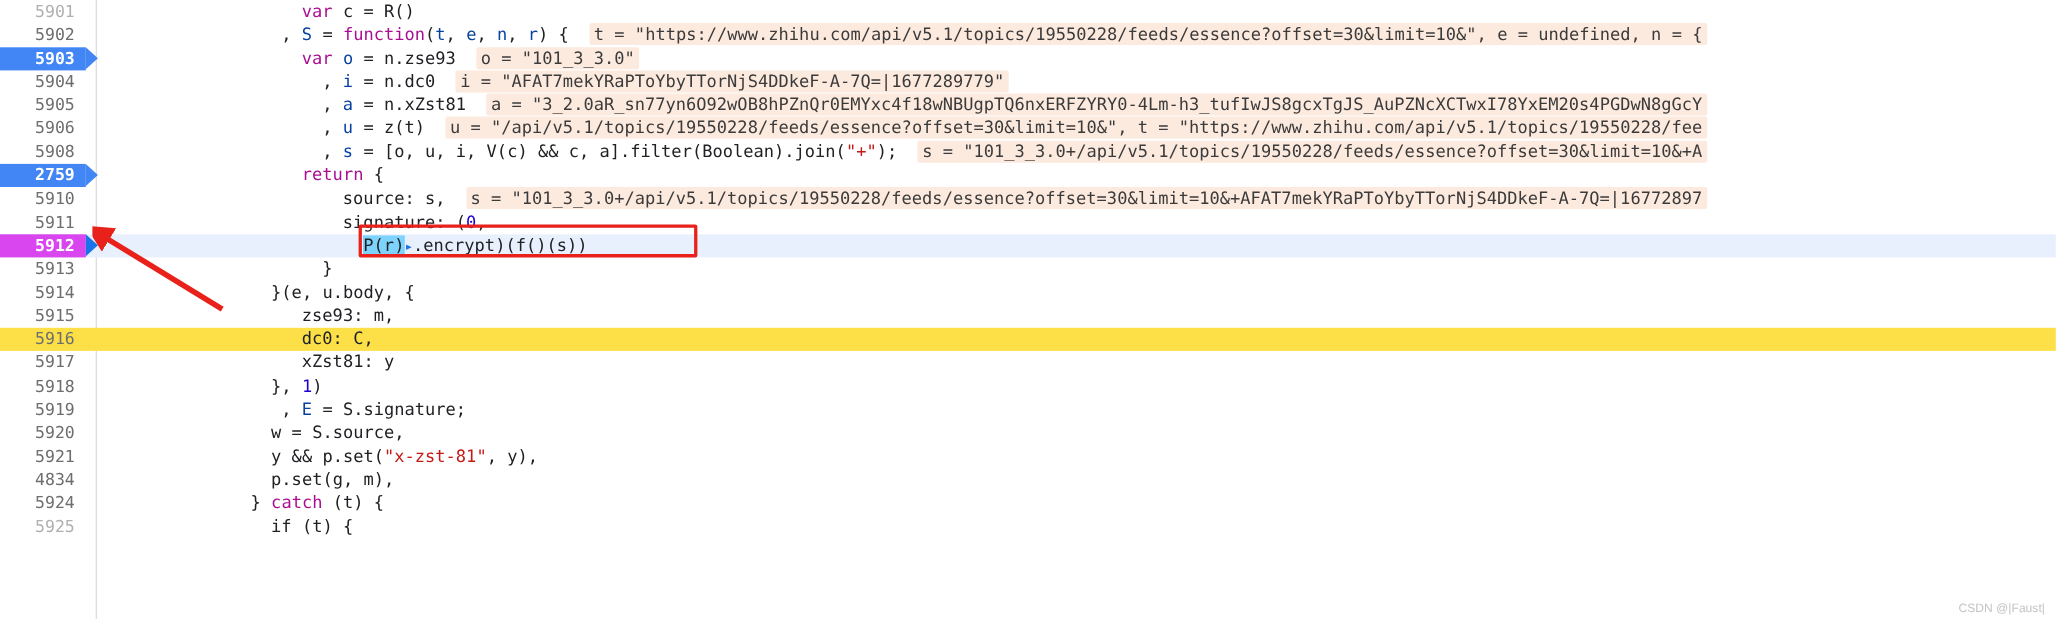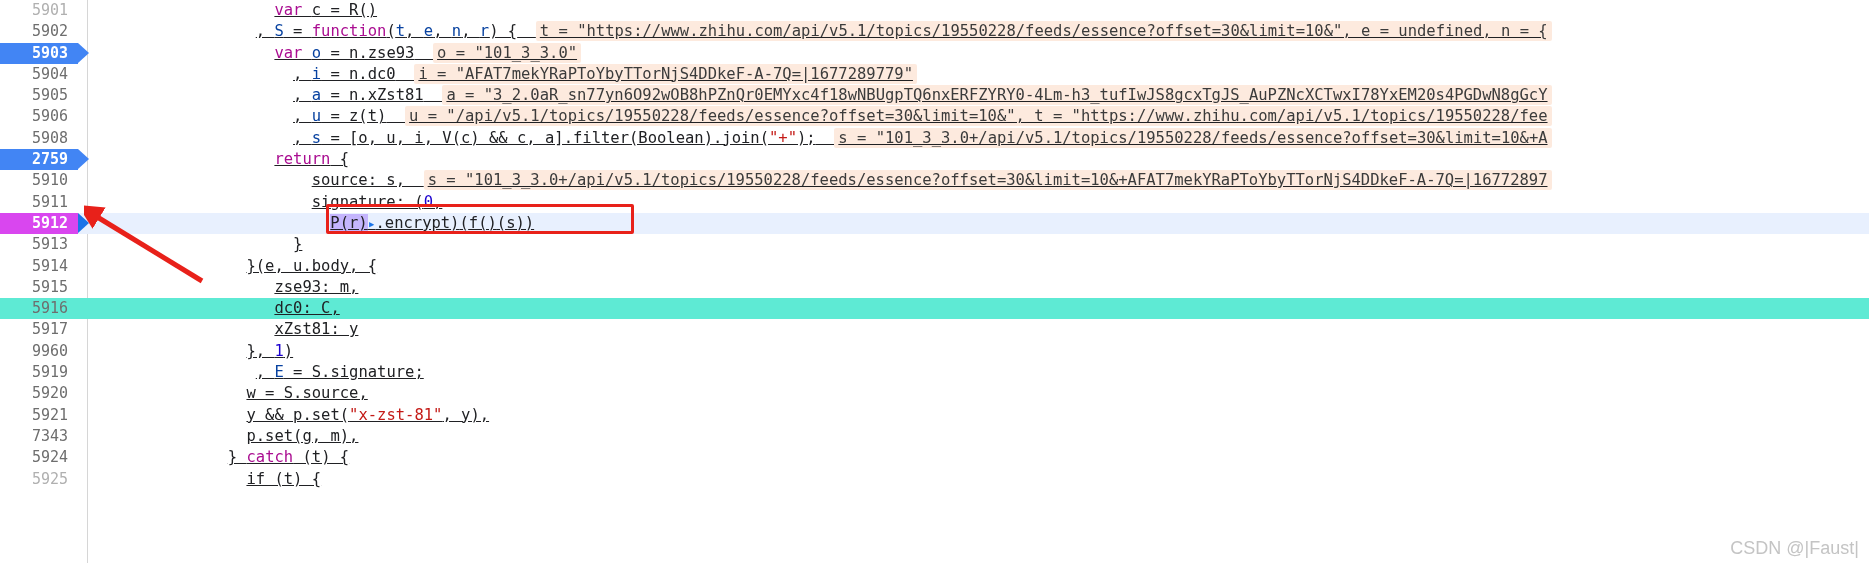--- a/index.html
+++ b/index.html
@@ -46,21 +46,21 @@
     line-height: 21.3px;
     white-space: pre;
     font-size: 15.5px;
     font-family: "DejaVu Sans Mono", "Liberation Mono", monospace;
   }
 
   .line.exec {
     background: #e8f0fe;
   }
   .line.hover {
-    background: #5eead4;
+    background: #fde047;
   }
 
   .ln {
     position: absolute;
     left: 0;
     top: 0;
     width: 78px;
     text-align: right;
     padding-right: 10px;
     box-sizing: border-box;
@@ -97,41 +97,40 @@
   .ln.faded {
     color: #b0b0b0;
   }
 
   .txt {
     position: absolute;
     left: 88px;
     top: 0;
     white-space: pre;
     color: #202124;
-    text-decoration: underline;
   }
 
   
   .kw   { color: #aa0d91; }      
   .var  { color: #0842a0; }      
   .str  { color: #c41a16; }      
   .num  { color: #1c00cf; }      
   .pln  { color: #202124; }
 
   
   .val {
     background: #fdeade;
     color: #3b3b3b;
     padding: 1px 4px;
     border-radius: 2px;
   }
 
   
   .sel {
-    background: #c4b5fd;
+    background: #7dd3fc;
     text-align: center;
   }
   .ctrl {
     color: #1a73e8;
     font-size: 13px;
   }
 
   
   .red-box {
     position: absolute;
@@ -155,21 +154,21 @@
     height: 85px;
     z-index: 6;
     pointer-events: none;
   }
 
   .watermark {
     position: absolute;
     right: 10px;
     bottom: 4px;
     color: #c4c4c4;
-    font-size: 18px;
+    font-size: 11px;
     font-family: "Liberation Sans", sans-serif;
     z-index: 7;
   }
 </style>
 </head>
 <body>
 
 <div id="editor">
 
   <div class="gutter-bg"></div>
@@ -184,25 +183,25 @@
       <div class="line"><div class="ln">5908</div><div class="txt" style="left: 293.04px;"><span class="pln">, </span><span class="var">s</span><span class="pln"> = [o, u, i, V(c) &amp;&amp; c, a].filter(Boolean).join(</span><span class="str">"+"</span><span class="pln">);</span><span class="pln">  </span><span class="val">s = "101_3_3.0+/api/v5.1/topics/19550228/feeds/essence?offset=30&amp;limit=10&amp;+A</span></div></div>
       <div class="line"><div class="ln bp">2759</div><div class="txt" style="left: 274.4px;"><span class="kw">return</span><span class="pln"> {</span></div></div>
       <div class="line"><div class="ln">5910</div><div class="txt" style="left: 311.68px;"><span class="pln">source: s,</span><span class="pln">  </span><span class="val">s = "101_3_3.0+/api/v5.1/topics/19550228/feeds/essence?offset=30&amp;limit=10&amp;+AFAT7mekYRaPToYbyTTorNjS4DDkeF-A-7Q=|16772897</span></div></div>
       <div class="line"><div class="ln">5911</div><div class="txt" style="left: 311.68px;"><span class="pln">signature: (</span><span class="num">0</span><span class="pln">,</span></div></div>
       <div class="line exec"><div class="ln bp bp-current">5912</div><div class="txt" style="left: 330.32px;"><span class="sel">P(r)</span><span class="ctrl">▸</span><span class="pln">.encrypt)</span><span class="pln">(</span><span class="pln">f()</span><span class="pln">(s))</span></div></div>
       <div class="line"><div class="ln">5913</div><div class="txt" style="left: 293.04px;"><span class="pln">}</span></div></div>
       <div class="line"><div class="ln">5914</div><div class="txt" style="left: 246.44px;"><span class="pln">}(e, u.body, {</span></div></div>
       <div class="line"><div class="ln">5915</div><div class="txt" style="left: 274.4px;"><span class="pln">zse93: m,</span></div></div>
       <div class="line hover"><div class="ln">5916</div><div class="txt" style="left: 274.4px;"><span class="pln">dc0: C,</span></div></div>
       <div class="line"><div class="ln">5917</div><div class="txt" style="left: 274.4px;"><span class="pln">xZst81: y</span></div></div>
-      <div class="line"><div class="ln">9960</div><div class="txt" style="left: 246.44px;"><span class="pln">}, </span><span class="num">1</span><span class="pln">)</span></div></div>
+      <div class="line"><div class="ln">5918</div><div class="txt" style="left: 246.44px;"><span class="pln">}, </span><span class="num">1</span><span class="pln">)</span></div></div>
       <div class="line"><div class="ln">5919</div><div class="txt" style="left: 255.76px;"><span class="pln">, </span><span class="var">E</span><span class="pln"> = S.signature;</span></div></div>
       <div class="line"><div class="ln">5920</div><div class="txt" style="left: 246.44px;"><span class="pln">w = S.source,</span></div></div>
       <div class="line"><div class="ln">5921</div><div class="txt" style="left: 246.44px;"><span class="pln">y &amp;&amp; p.set(</span><span class="str">"x-zst-81"</span><span class="pln">, y),</span></div></div>
-      <div class="line"><div class="ln">7343</div><div class="txt" style="left: 246.44px;"><span class="pln">p.set(g, m),</span></div></div>
+      <div class="line"><div class="ln">4834</div><div class="txt" style="left: 246.44px;"><span class="pln">p.set(g, m),</span></div></div>
       <div class="line"><div class="ln">5924</div><div class="txt" style="left: 227.8px;"><span class="pln">} </span><span class="kw">catch</span><span class="pln"> (t) {</span></div></div>
       <div class="line"><div class="ln faded">5925</div><div class="txt" style="left: 246.44px;"><span class="pln">if (t) {</span></div></div>
     </div>
 
   <div class="red-box"></div>
 
   <svg class="red-arrow" viewBox="0 0 130 85">
     <defs>
       <marker id="arrowhead" markerWidth="5" markerHeight="5" refX="1.2" refY="2.5" orient="auto">
         <polygon points="0,0 5,2.5 0,5" fill="#e8211a"></polygon>

